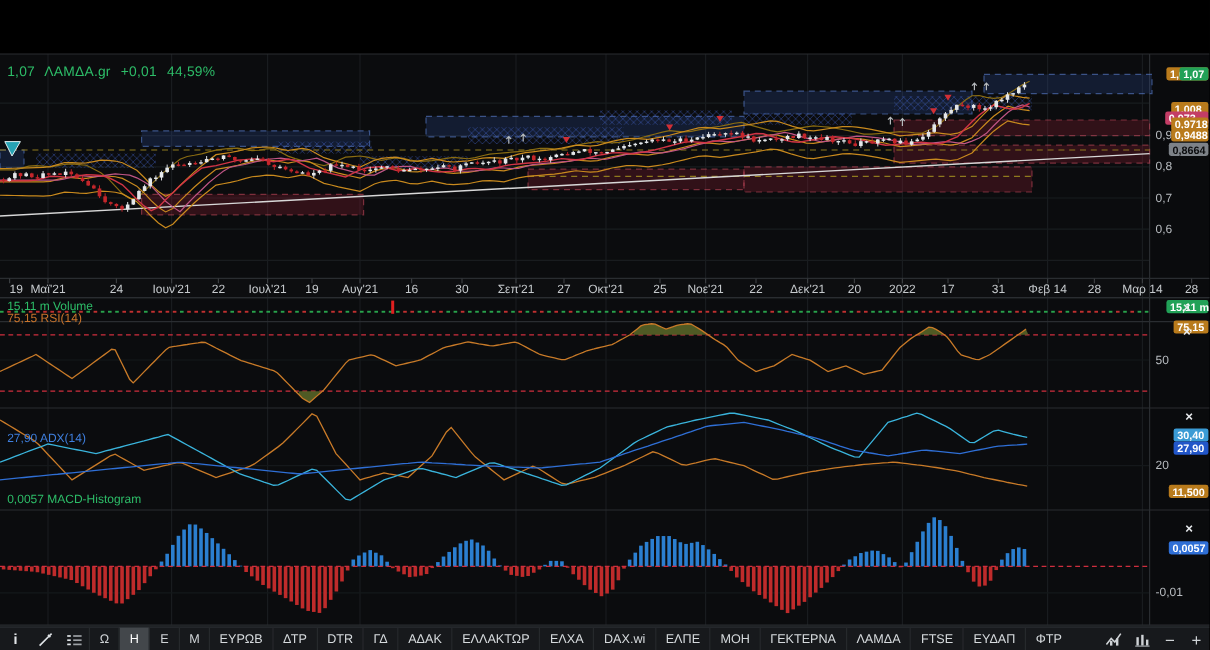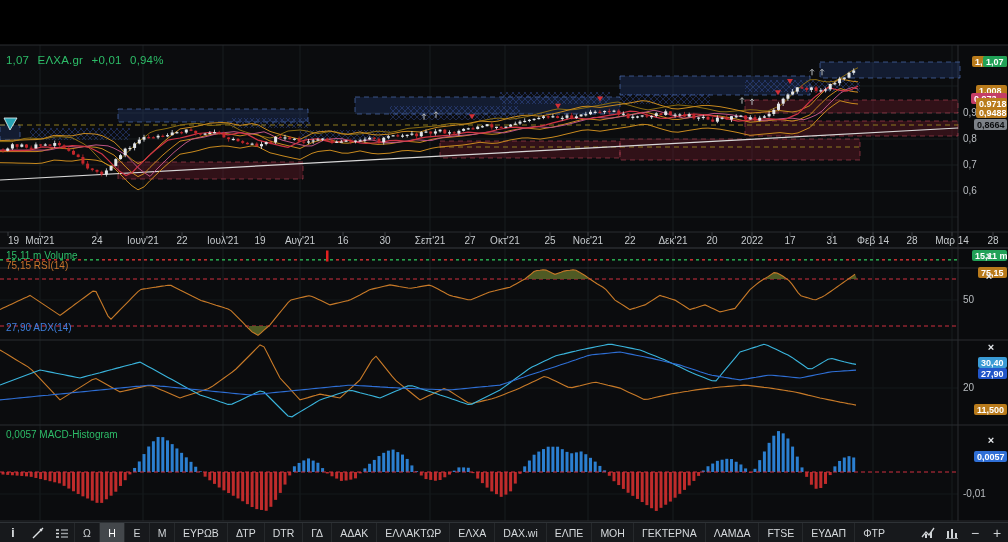--- a/index.html
+++ b/index.html
@@ -6,22 +6,22 @@
     font-family:"Liberation Sans",sans-serif;position:relative}
   #app{position:absolute;inset:0;width:1008px;height:542px}
   #chart-canvas{position:absolute;left:0;top:0;display:block}
   svg text{font-family:"Liberation Sans",sans-serif}
   .overlay{position:absolute;pointer-events:none;white-space:nowrap}
   #symbol-overlay{left:6px;top:54px;color:#2dbd68;font-size:11.5px;letter-spacing:.2px}
   #symbol-overlay span{margin-right:5px}
   .plabel{position:absolute;left:6px;font-size:10px;cursor:pointer}
   #lbl-volume{top:250px;color:#2dbd68}
   #lbl-rsi{top:260px;color:#c9742c}
-  #lbl-adx{top:322px;color:#3f7fdd}
-  #lbl-macd{top:429px;color:#2dbd68}
+  #lbl-adx{top:360px;color:#3f7fdd}
+  #lbl-macd{top:411px;color:#2dbd68}
   #toolbar{position:absolute;left:0;top:522px;width:1008px;height:20px;background:#17191c;
     border-top:1px solid #2e3236;display:flex;align-items:center;box-sizing:border-box;z-index:6}
   .tb-btn{width:26px;height:100%;display:flex;align-items:center;justify-content:center;
     color:#e2e5e8;font-weight:bold;font-size:12px;cursor:pointer}
   .tb-tf{width:24px;height:100%;display:flex;align-items:center;justify-content:center;
     color:#cfd3d6;font-size:10.5px;cursor:pointer;border-left:1px solid #26292c}
   .tb-tf.active{background:#43474b;color:#fff}
   .tb-ticker{padding:0 8px;height:100%;display:flex;align-items:center;font-size:10.5px;
     color:#d6dadd;border-left:1px solid #26292c;cursor:pointer}
   .tb-spacer{flex:1}
@@ -952,23 +952,23 @@
       <g cursor="pointer">
         <rect x="986" y="434" width="11" height="11" fill="transparent"></rect>
         <text x="991" y="444" fill="#e8ebee" font-size="11" font-weight="bold" text-anchor="middle">×</text>
       </g>
       <rect x="958" y="45" width="50" height="477" fill="transparent"></rect>
       <rect x="0" y="232" width="958" height="16" fill="transparent"></rect>
     </svg>
 
   <div id="symbol-overlay" class="overlay">
     <span>1,07</span>
-    <span>ΕΛΧΑ.gr</span>
+    <span>ΛΑΜΔΑ.gr</span>
     <span>+0,01</span>
-    <span>0,94%</span>
+    <span>44,59%</span>
   </div>
 
   <div class="plabel" id="lbl-volume">15,11 m Volume</div>
   <div class="plabel" id="lbl-rsi">75,15 RSI(14)</div>
   <div class="plabel" id="lbl-adx">27,90 ADX(14)</div>
   <div class="plabel" id="lbl-macd">0,0057 MACD-Histogram</div>
 
   <div id="toolbar">
       <div class="tb-btn">i</div>
       <div class="tb-ico">

